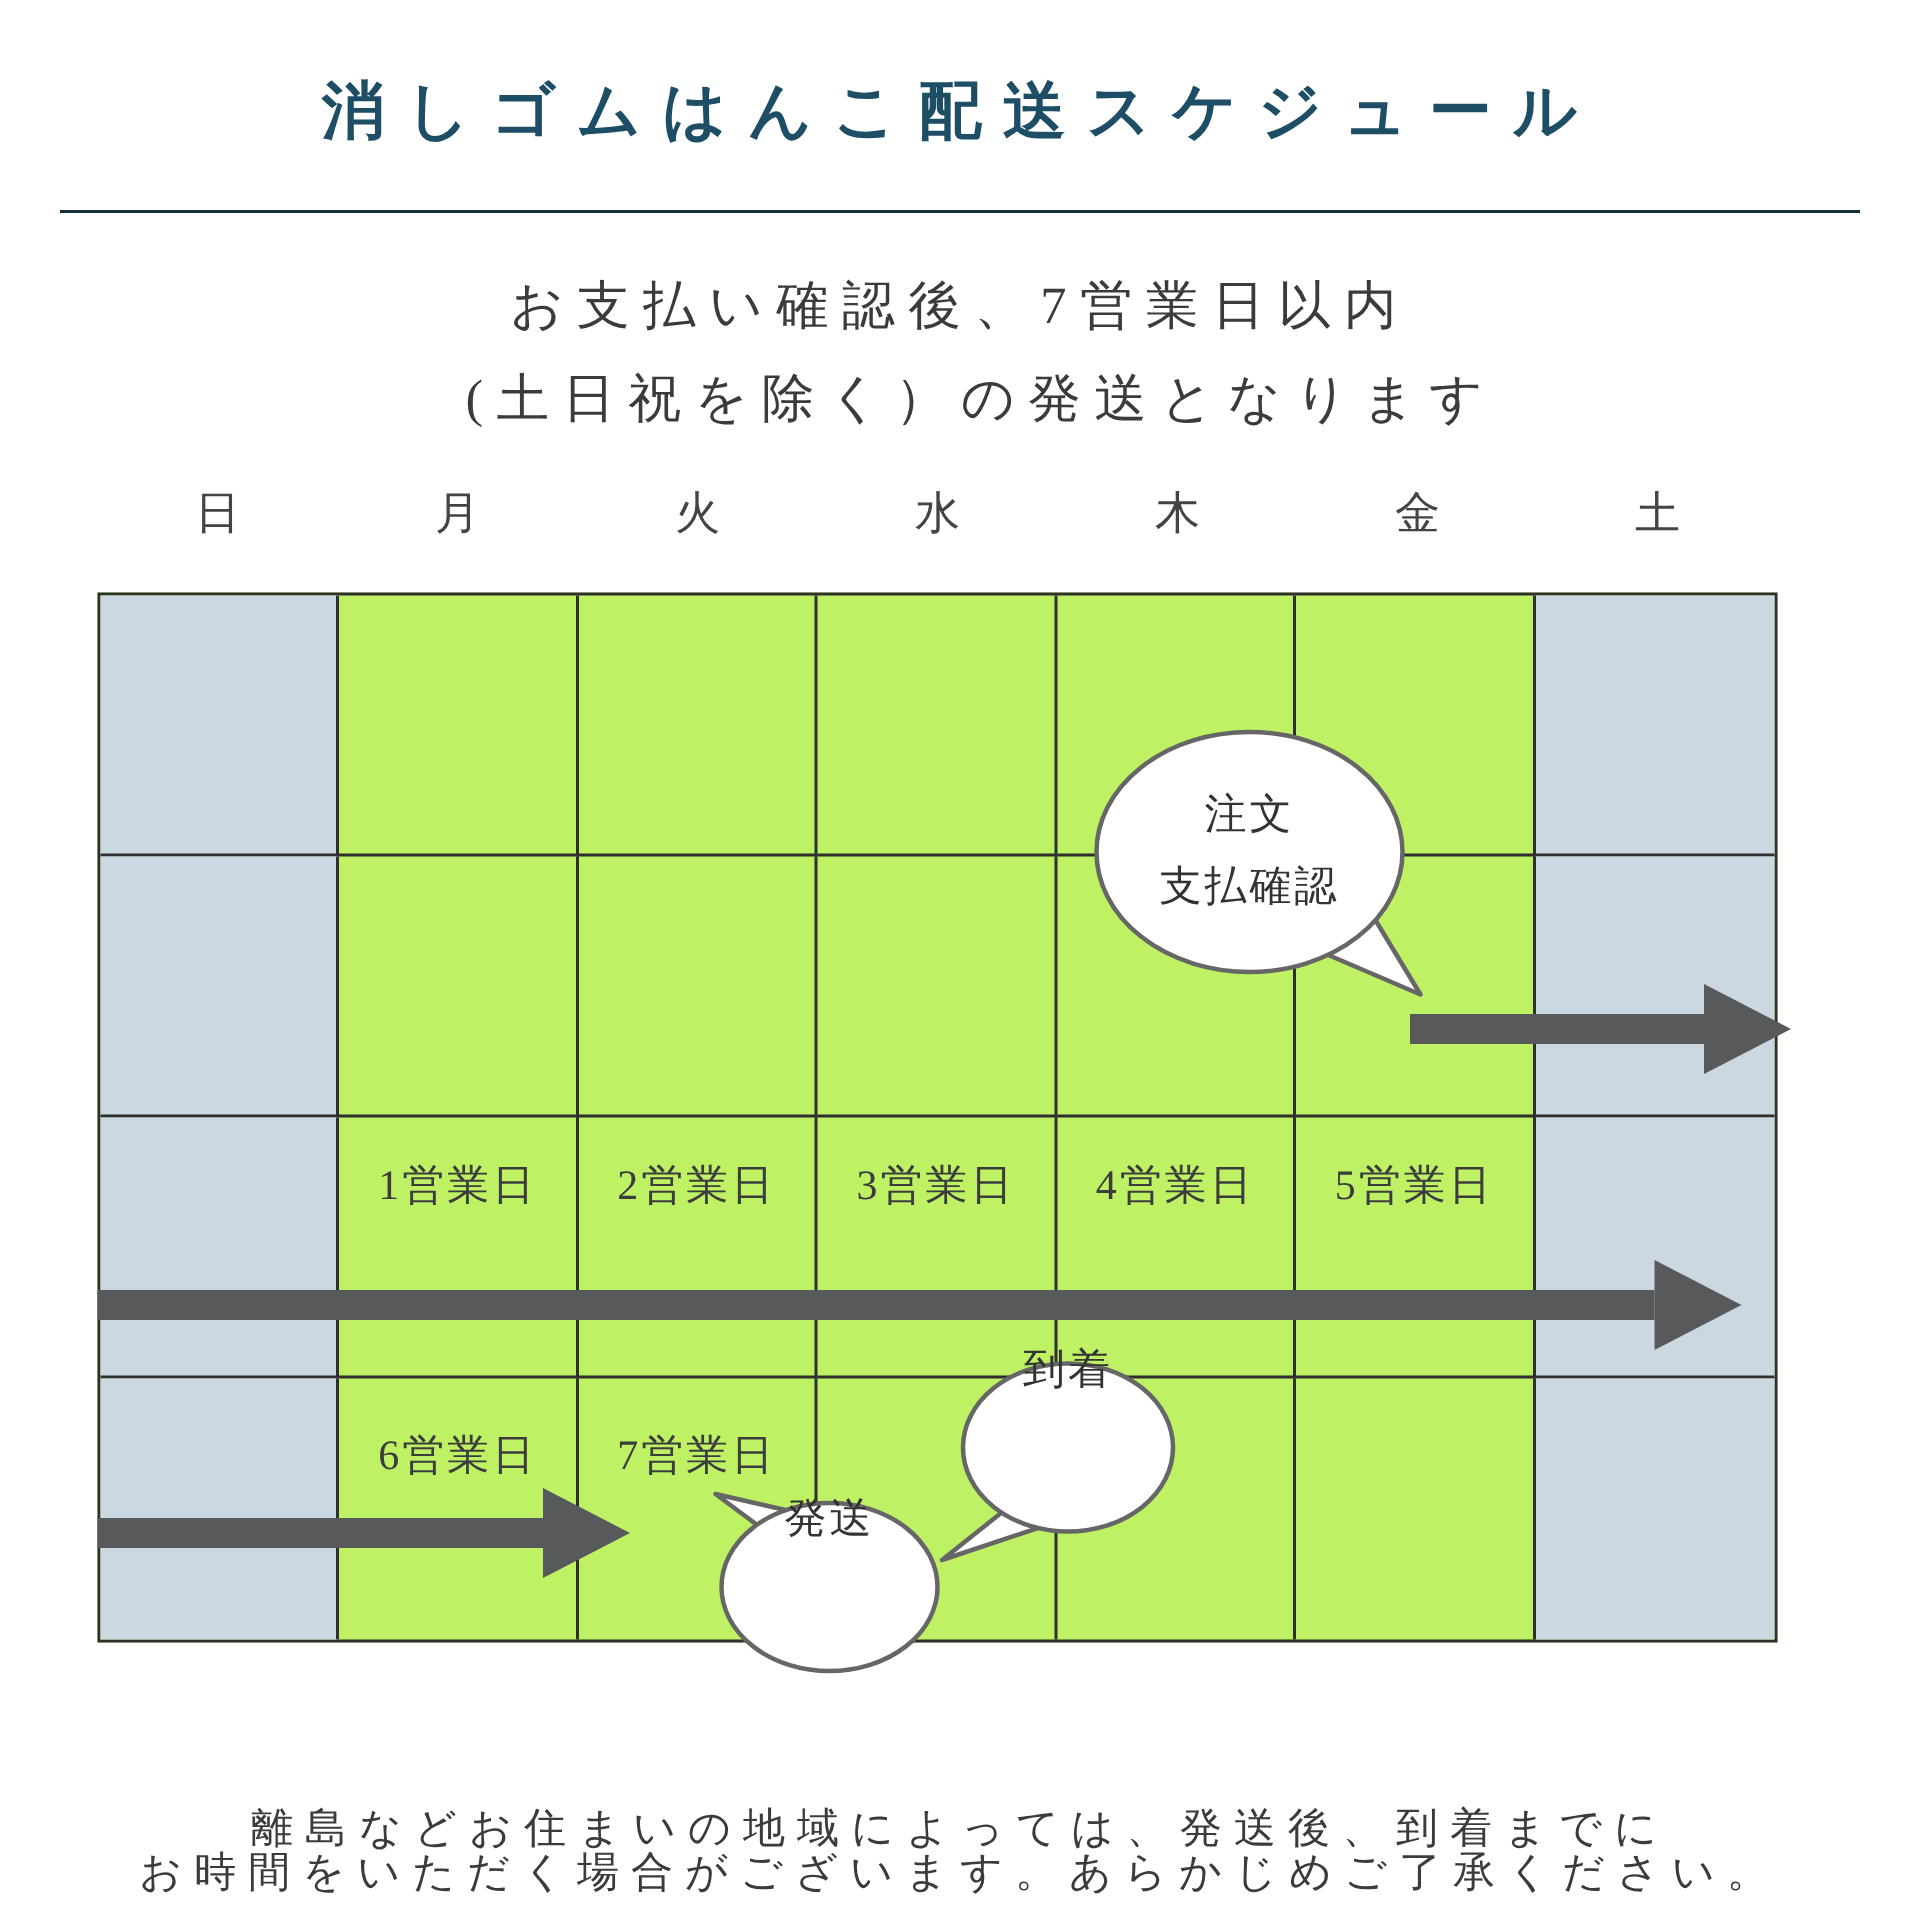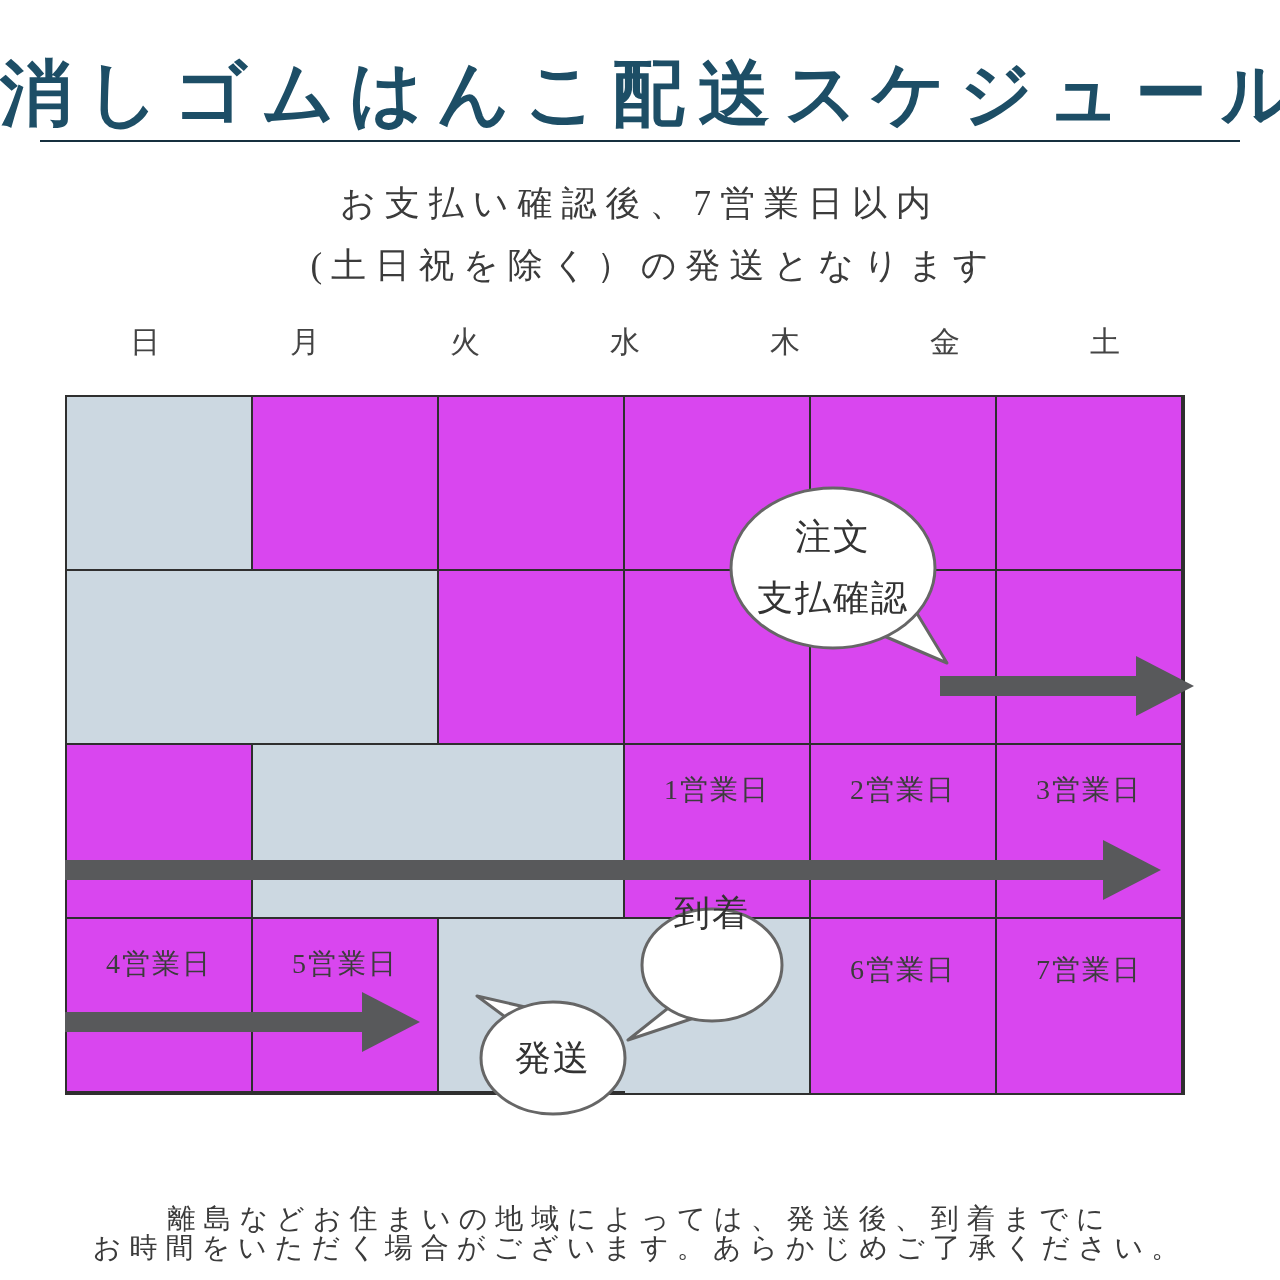--- a/index.html
+++ b/index.html
@@ -8,55 +8,55 @@
     --grid-line:#2f2f2f;
     --arrow:#58595b;
     --bubble-border:#666666;
     --text:#3b3b3b;
   }
   *{margin:0;padding:0;box-sizing:border-box;}
   body{background:#fff;font-family:"Liberation Serif","DejaVu Serif",serif;}
   .canvas{position:relative;width:1280px;height:1280px;background:#ffffff;overflow:hidden;margin:0 auto;}
 
   .title{position:absolute;top:46px;left:0;width:100%;text-align:center;
-         font-size:72px;font-weight:600;letter-spacing:14px;color:var(--title-color);white-space:nowrap;}
+         font-size:42px;font-weight:600;letter-spacing:14px;color:var(--title-color);white-space:nowrap;}
   .divider{position:absolute;top:140px;left:40px;width:1200px;border-top:2px solid #16303f;}
 
   .subtitle{position:absolute;left:0;width:100%;text-align:center;font-size:35px;
             letter-spacing:9px;color:var(--text);white-space:nowrap;}
   .subtitle.l1{top:180px;}
   .subtitle.l2{top:242px;padding-left:28px;}
 
   .day-header{position:absolute;left:65px;top:322px;width:1120px;display:grid;
               grid-template-columns:repeat(7,1fr);font-size:30px;color:#444;}
   .day-header span{text-align:center;}
 
   .grid{position:absolute;left:65px;top:395px;width:1120px;height:700px;
         border:2px solid var(--grid-line);display:grid;
-        grid-template-columns:repeat(6,1fr);grid-template-rows:repeat(4,1fr);background:#d946ef;}
+        grid-template-columns:repeat(7,1fr);grid-template-rows:repeat(4,1fr);background:#bef264;}
   .cell{border-right:2px solid var(--grid-line);border-bottom:2px solid var(--grid-line);
         display:flex;justify-content:center;align-items:flex-start;
         font-size:28px;color:#3c3c3c;letter-spacing:2px;}
   .cell:nth-child(7n){border-right:none;}
   .cell:nth-child(n+22){border-bottom:none;}
   .cell.weekend{background:var(--weekend-fill);}
   .cell.lbl3{padding-top:26px;}
   .cell.lbl4{padding-top:32px;}
 
   .arrow-body{position:absolute;height:20px;background:var(--arrow);}
   .arrow-head{position:absolute;width:0;height:0;
               border-top:30px solid transparent;border-bottom:30px solid transparent;
               border-left:58px solid var(--arrow);}
 
   .bubble-svg{position:absolute;left:0;top:0;pointer-events:none;}
   .bubble-text{position:absolute;display:flex;flex-direction:column;align-items:center;
-               justify-content:center;font-size:36px;color:#333;letter-spacing:2px;text-align:center;}
+               justify-content:center;font-size:28px;color:#333;letter-spacing:2px;text-align:center;}
   .bt-order{left:733px;top:488px;width:200px;height:160px;line-height:1.7;}
   .bt-arrival{left:642px;top:857px;width:140px;height:112px;}
-  .bt-shipping{left:483px;top:1002px;width:140px;height:112px;}
+  .bt-shipping{left:483px;top:956px;width:140px;height:112px;}
 
   .footer{position:absolute;left:0;width:100%;text-align:center;font-size:28px;
           letter-spacing:8px;color:var(--text);white-space:nowrap;}
   .footer.l1{top:1200px;font-family:Liberation Serif, serif;}
   .footer.l2{top:1190px;margin-top:39px;}
 </style>
 </head>
 <body>
 
 <div class="canvas">

